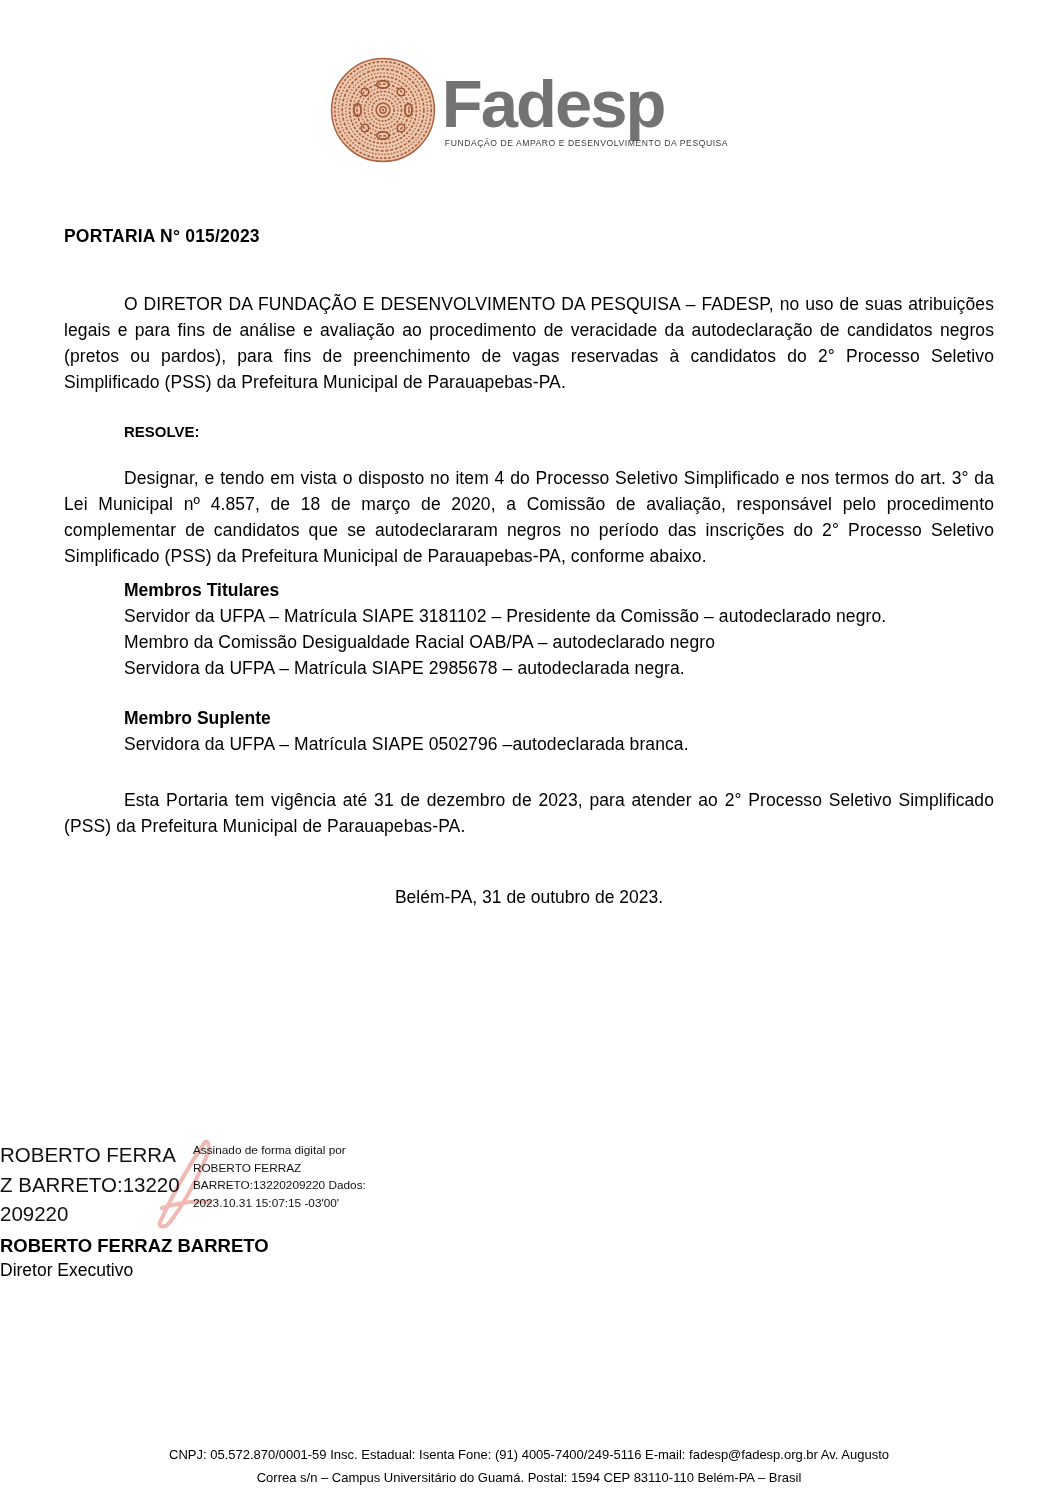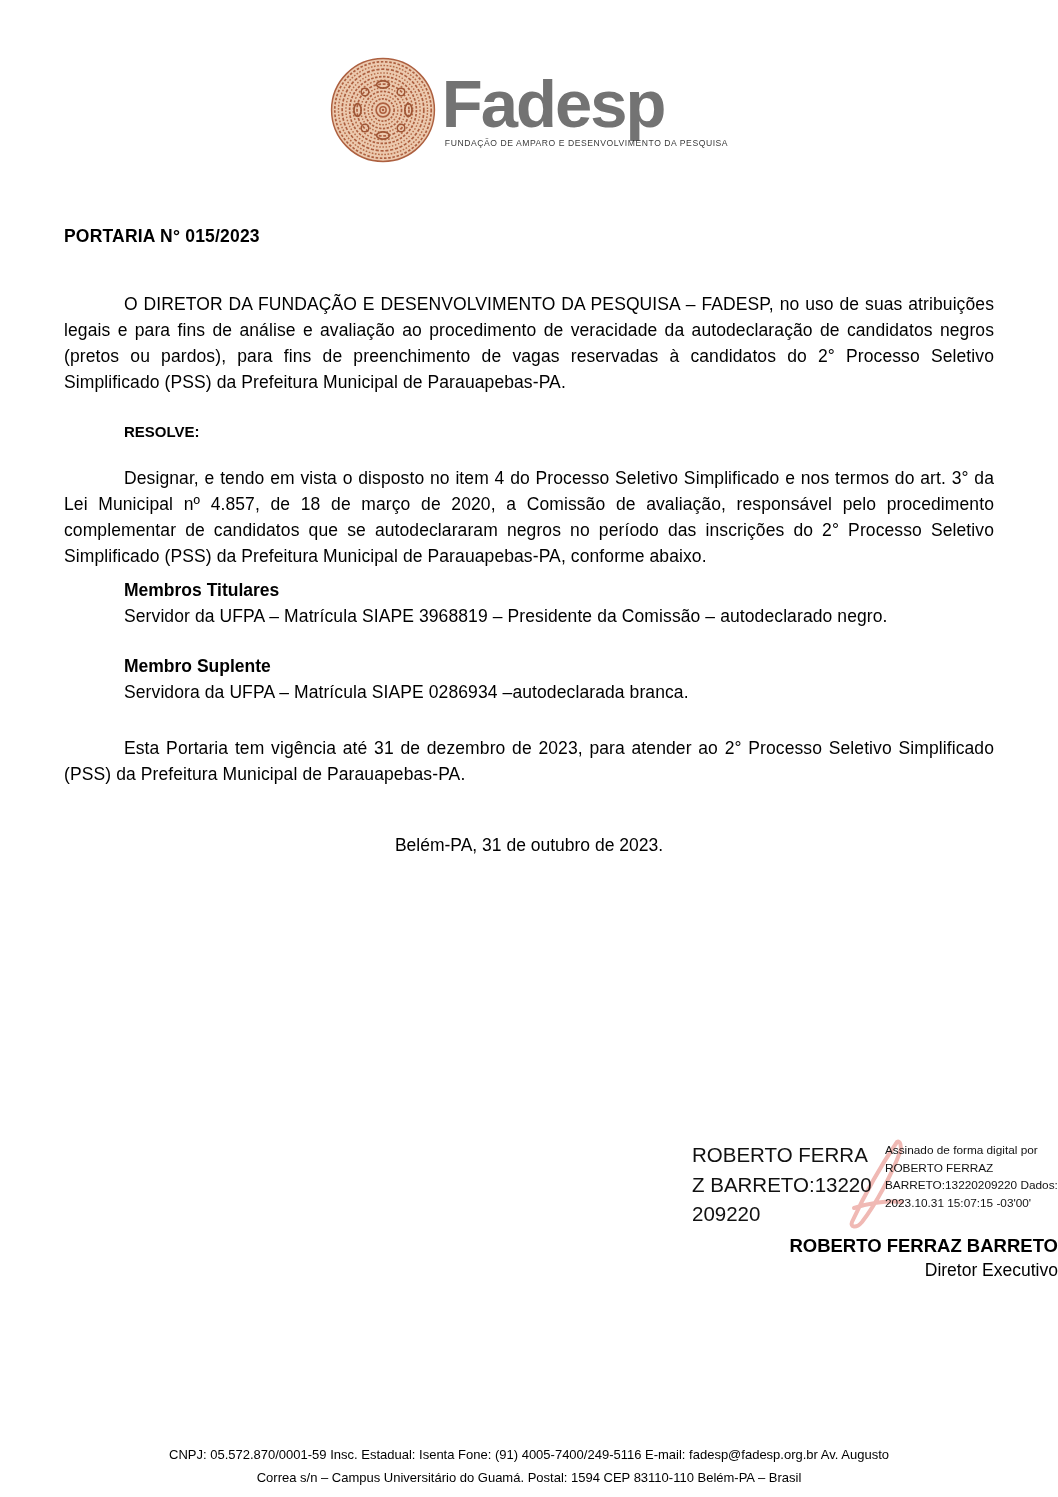--- a/index.html
+++ b/index.html
@@ -85,21 +85,21 @@
   }
 
   
   .sig-area {
     position: absolute;
     top: 1086px;
     left: 0;
     width: 1058px;
     display: flex;
     flex-direction: column;
-    align-items: flex-end;
+    align-items: flex-start;
   }
   .stamp {
     position: relative;
     width: 366px;
     display: flex;
     gap: 10px;
   }
   .stamp-swoosh {
     position: absolute;
     left: 150px;
@@ -189,24 +189,26 @@
 
   <div class="doc-title">PORTARIA N° 015/2023</div>
 
   <p class="para p1">O DIRETOR DA FUNDAÇÃO E DESENVOLVIMENTO DA PESQUISA – FADESP, no uso de suas atribuições legais e para fins de análise e avaliação ao procedimento de veracidade da autodeclaração de candidatos negros (pretos ou pardos), para fins de preenchimento de vagas reservadas à candidatos do 2° Processo Seletivo Simplificado (PSS) da Prefeitura Municipal de Parauapebas-PA.</p>
 
   <div class="resolve-heading">RESOLVE:</div>
 
   <p class="para p2">Designar, e tendo em vista o disposto no item 4 do Processo Seletivo Simplificado e nos termos do art. 3° da Lei Municipal nº 4.857, de 18 de março de 2020, a Comissão de avaliação, responsável pelo procedimento complementar de candidatos que se autodeclararam negros no período das inscrições do 2° Processo Seletivo Simplificado (PSS) da Prefeitura Municipal de Parauapebas-PA, conforme abaixo.</p>
 
   <div class="section-heading h-titulares">Membros Titulares</div>
-  <p class="para member">Servidor da UFPA – Matrícula SIAPE 3968819 – Presidente da Comissão – autodeclarado negro.</p>
+  <p class="para member">Servidor da UFPA – Matrícula SIAPE 3181102 – Presidente da Comissão – autodeclarado negro.</p>
+  <p class="para member">Membro da Comissão Desigualdade Racial OAB/PA – autodeclarado negro</p>
+  <p class="para member">Servidora da UFPA – Matrícula SIAPE 2985678 – autodeclarada negra.</p>
 
   <div class="section-heading h-suplente">Membro Suplente</div>
-  <p class="para member">Servidora da UFPA – Matrícula SIAPE 0286934 –autodeclarada branca.</p>
+  <p class="para member">Servidora da UFPA – Matrícula SIAPE 0502796 –autodeclarada branca.</p>
 
   <p class="para p3">Esta Portaria tem vigência até 31 de dezembro de 2023, para atender ao 2° Processo Seletivo Simplificado (PSS) da Prefeitura Municipal de Parauapebas-PA.</p>
 
   <div class="date-line">Belém-PA, 31 de outubro de 2023.</div>
 
   <div class="sig-area">
     <div class="stamp">
       <svg class="stamp-swoosh" viewBox="0 0 70 100">
         <path d="M55 8 C40 30, 22 62, 10 88 C8 93, 14 95, 20 88 C34 70, 50 40, 58 18 C60 12, 58 6, 55 8 Z
                  M12 74 C24 70, 44 66, 60 68" fill="none" stroke="#f0b9b4" stroke-width="4" stroke-linecap="round"></path>

